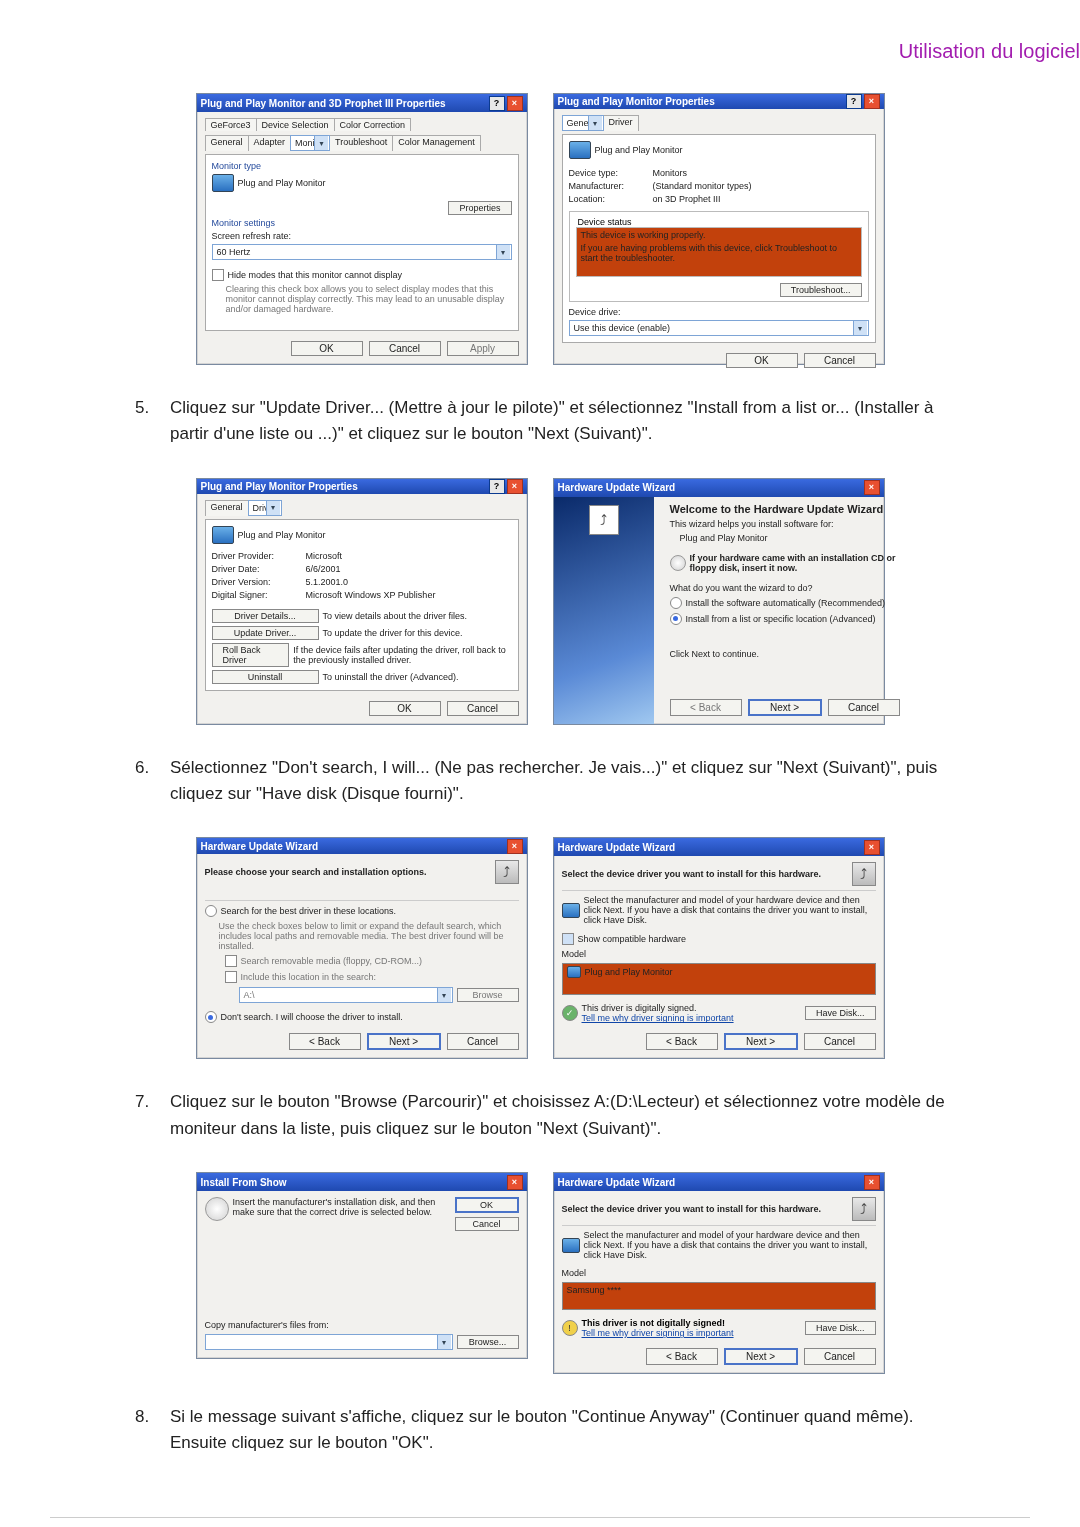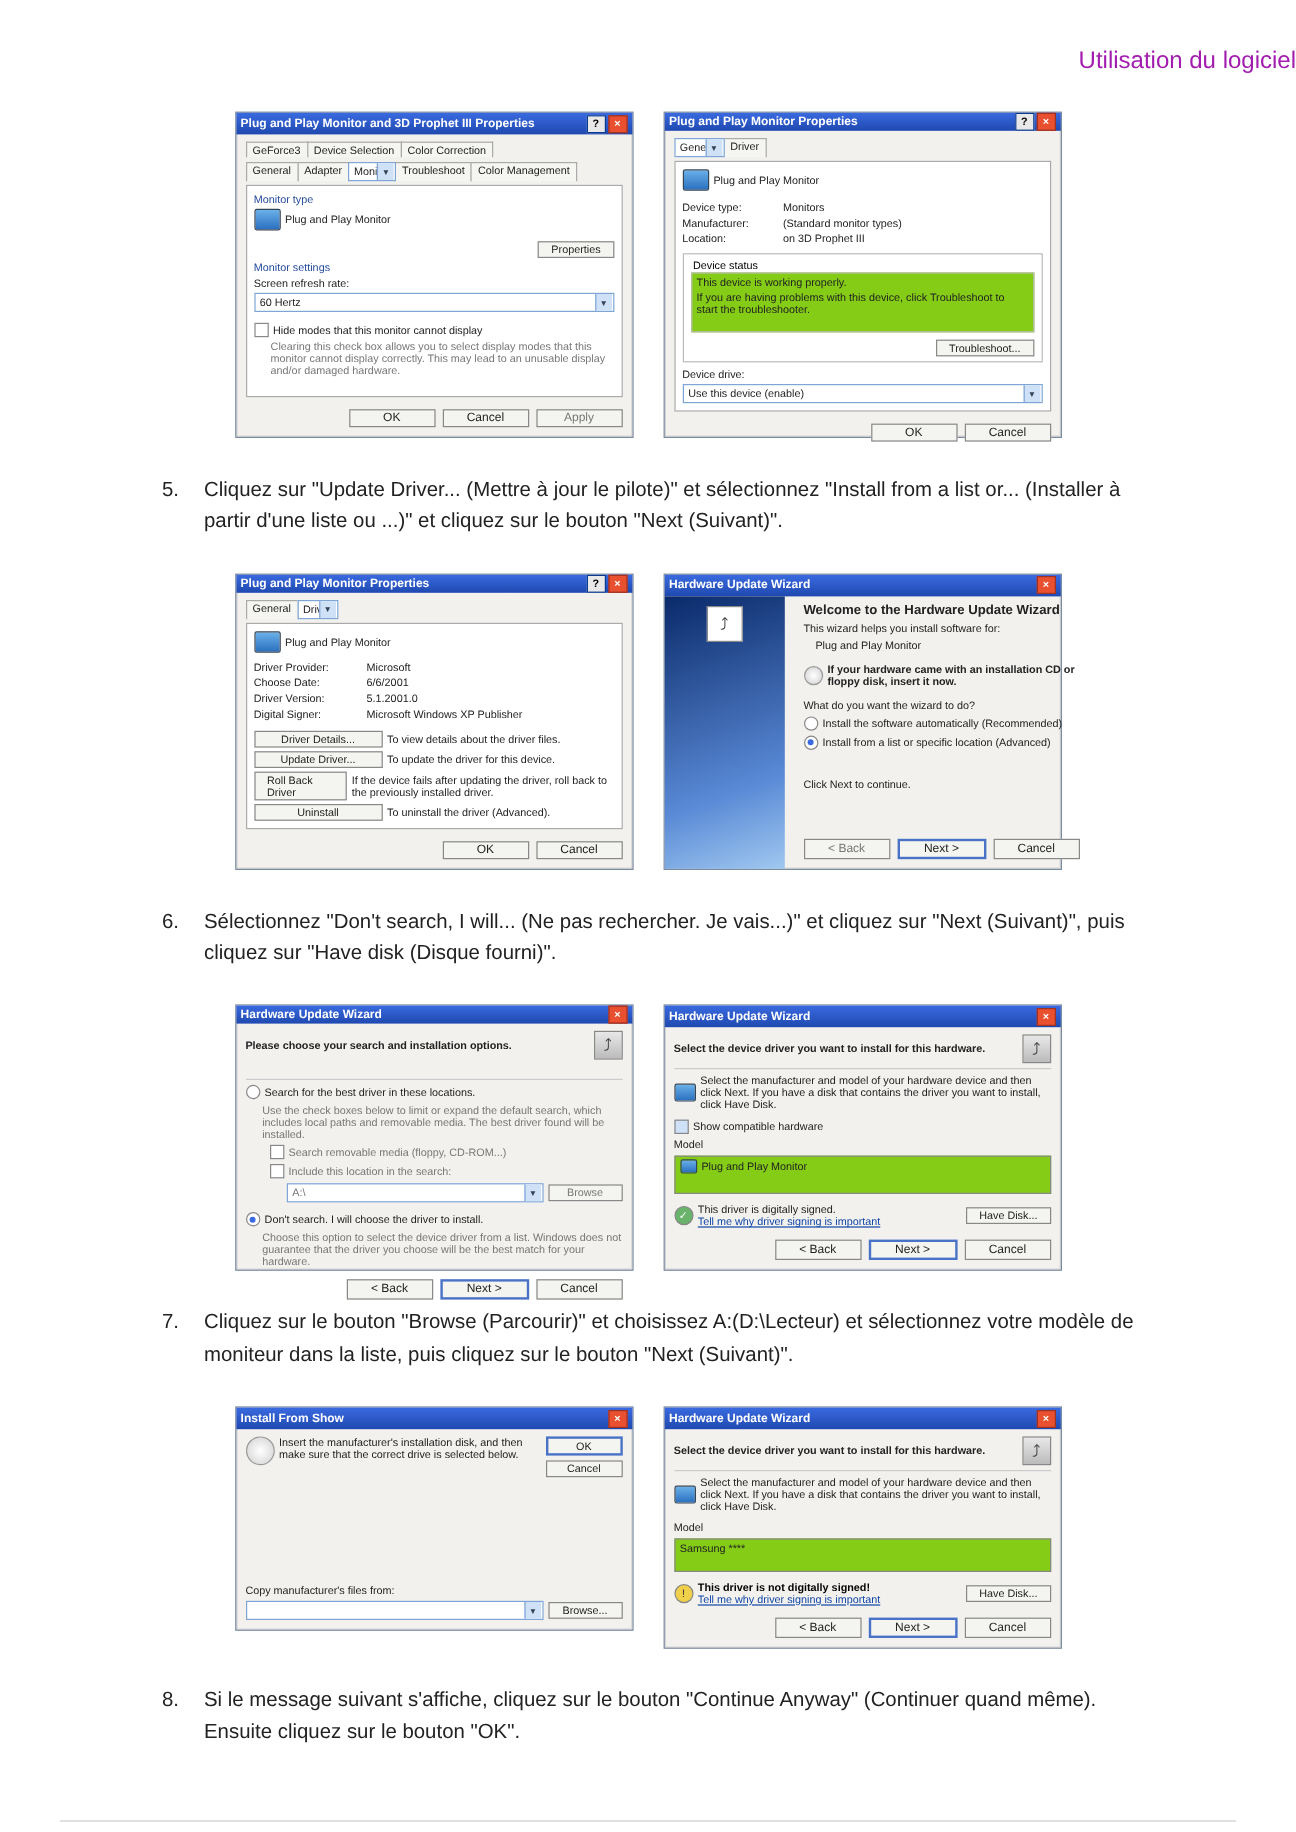--- a/index.html
+++ b/index.html
@@ -30,21 +30,21 @@
 .sel::after{content:"▾";position:absolute;right:1px;top:0;bottom:0;width:13px;background:#cfe1f6;border-left:1px solid #7ea5d6;display:flex;align-items:center;justify-content:center;font-size:8px;color:#345}
 .chk{width:10px;height:10px;border:1px solid #888;background:#fff;flex:none}
 .rad{width:10px;height:10px;border:1px solid #888;border-radius:50%;background:#fff;flex:none;display:flex;align-items:center;justify-content:center}
 .rad.on::after{content:"";width:5px;height:5px;background:#3a6ae0;border-radius:50%}
 .icon-mon{width:20px;height:16px;background:linear-gradient(#6ab0e8,#2a70c0);border:1px solid #345;border-radius:2px;flex:none}
 .icon-wiz{width:28px;height:28px;background:linear-gradient(#e8e8e8,#bbb);border:1px solid #888;display:flex;align-items:center;justify-content:center;flex:none}
 .icon-wiz::after{content:"⤴";font-size:14px;color:#444}
 .side{width:100px;background:linear-gradient(160deg,#0a2a6a,#5a8ad6 70%,#a0c8f0);flex:none;display:flex;align-items:flex-start;justify-content:center;padding-top:8px}
 .side .icon-wiz{background:#fff}
 .split{display:flex;gap:8px;flex:1}
-.list{border:1px solid #888;background:#84cc16;flex:1;min-height:22px;padding:2px 4px;font-size:9px}
+.list{border:1px solid #888;background:#c2410c;flex:1;min-height:22px;padding:2px 4px;font-size:9px}
 .link{color:#1046a8;text-decoration:underline;font-size:9px}
 .warn{color:#000}
 .ic-sm{width:14px;height:14px;border:1px solid #888;background:#eee;flex:none;display:flex;align-items:center;justify-content:center;font-size:9px}
 .ic-cd{border-radius:50%;background:radial-gradient(#fff,#d0d0d0);border:1px solid #999}
 hr.footer{margin:60px 50px 0 50px;border:0;border-top:1px solid #ccc}
 .blue{color:#244a9c}
 .txt{font-size:9px}
 .gray{color:#777}
 </style>
 </head>
@@ -182,21 +182,21 @@
         <div class="tabbody">
           <div class="row">
               <span class="icon-mon"></span>
               <span class="txt">Plug and Play Monitor</span>
             </div>
           <div class="row" style="margin-top:4px">
               <span class="txt" style="width:90px">Driver Provider:</span>
               <span class="txt">Microsoft</span>
             </div>
           <div class="row">
-              <span class="txt" style="width:90px">Choose Date:</span>
+              <span class="txt" style="width:90px">Driver Date:</span>
               <span class="txt">6/6/2001</span>
             </div>
           <div class="row">
               <span class="txt" style="width:90px">Driver Version:</span>
               <span class="txt">5.1.2001.0</span>
             </div>
           <div class="row">
               <span class="txt" style="width:90px">Digital Signer:</span>
               <span class="txt">Microsoft Windows XP Publisher</span>
             </div>
@@ -300,21 +300,20 @@
         <div class="row gray" style="margin-left:34px">
             <span class="sel" style="flex:1">
               <span>A:\</span>
             </span>
             <span class="btn small gray">Browse</span>
           </div>
         <div class="row" style="margin-top:4px">
             <span class="rad on"></span>
             <span class="txt">Don't search. I will choose the driver to install.</span>
           </div>
-        <div class="txt gray" style="margin-left:14px">Choose this option to select the device driver from a list. Windows does not guarantee that the driver you choose will be the best match for your hardware.</div>
         <div class="btnrow" style="margin-top:auto">
             <span class="btn">&lt; Back</span>
             <span class="btn def">Next &gt;</span>
             <span class="btn">Cancel</span>
           </div>
       </div>
     </div>
 
     <div class="dlg" style="width:330px;height:220px">
       <div class="titlebar">

